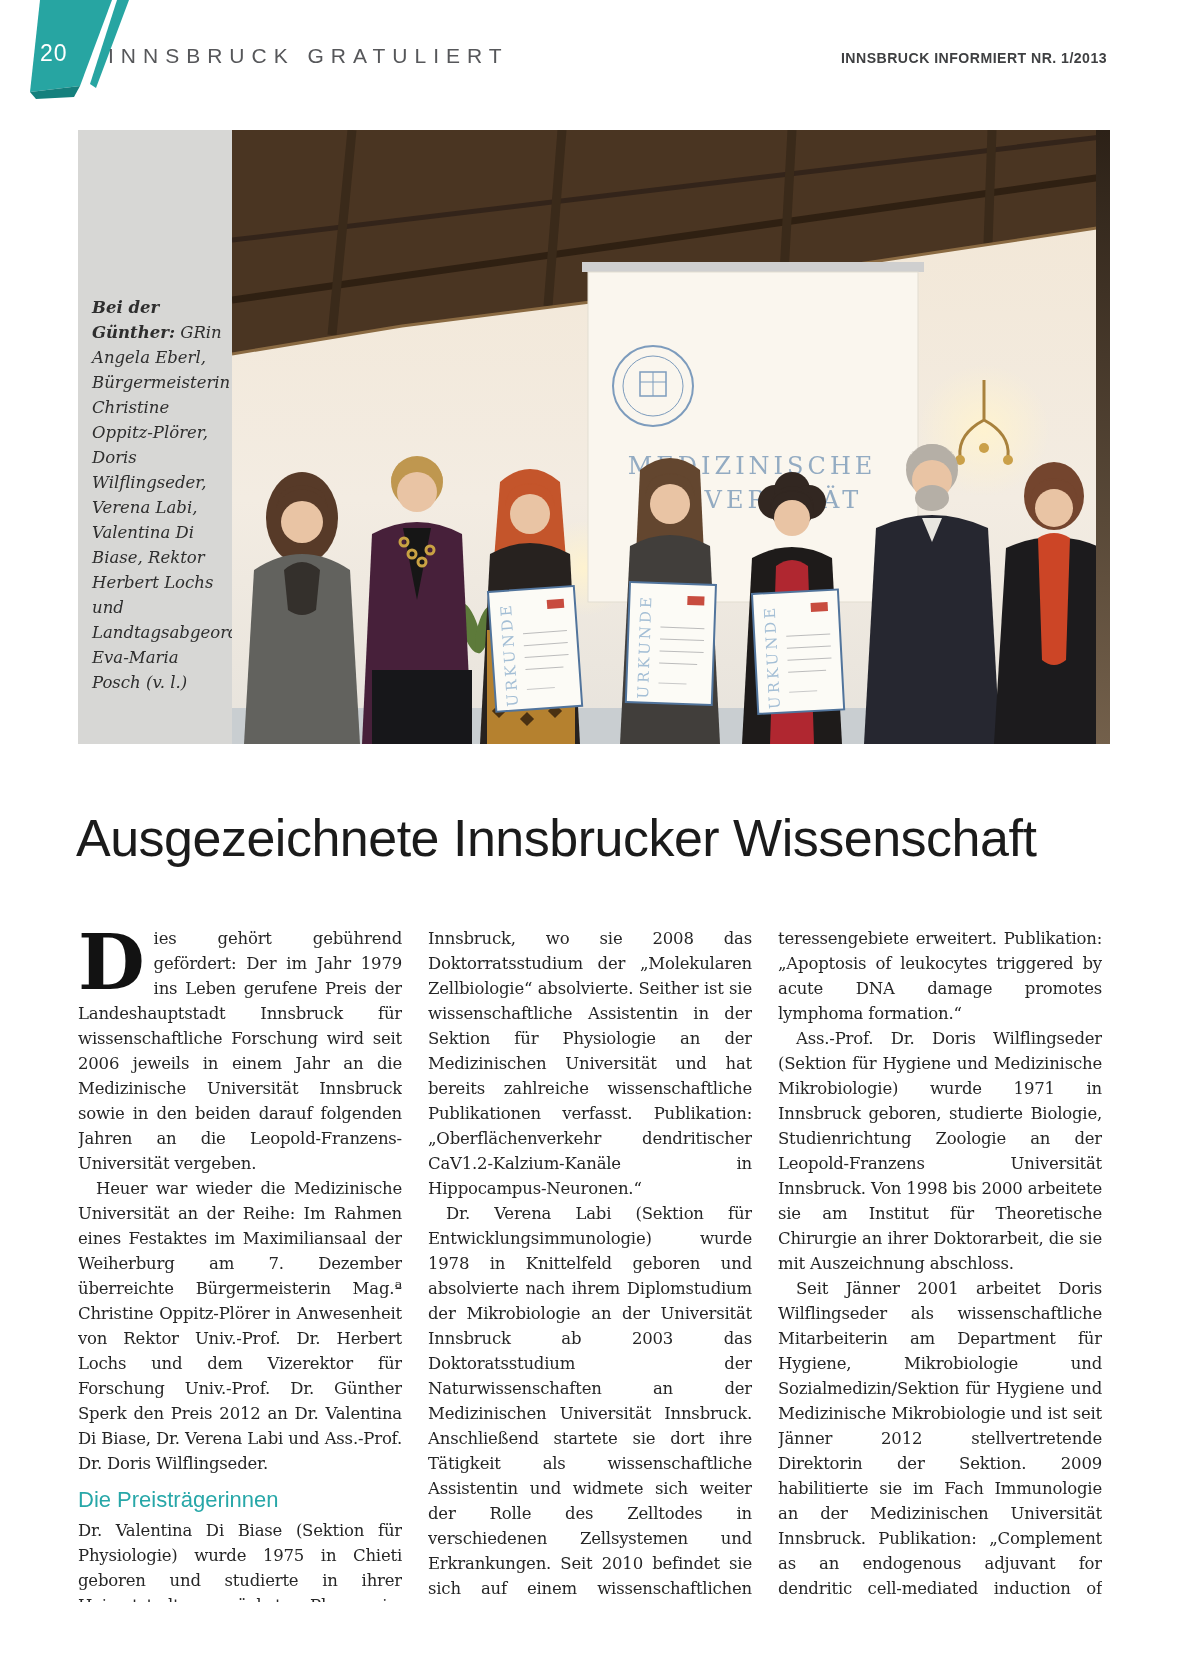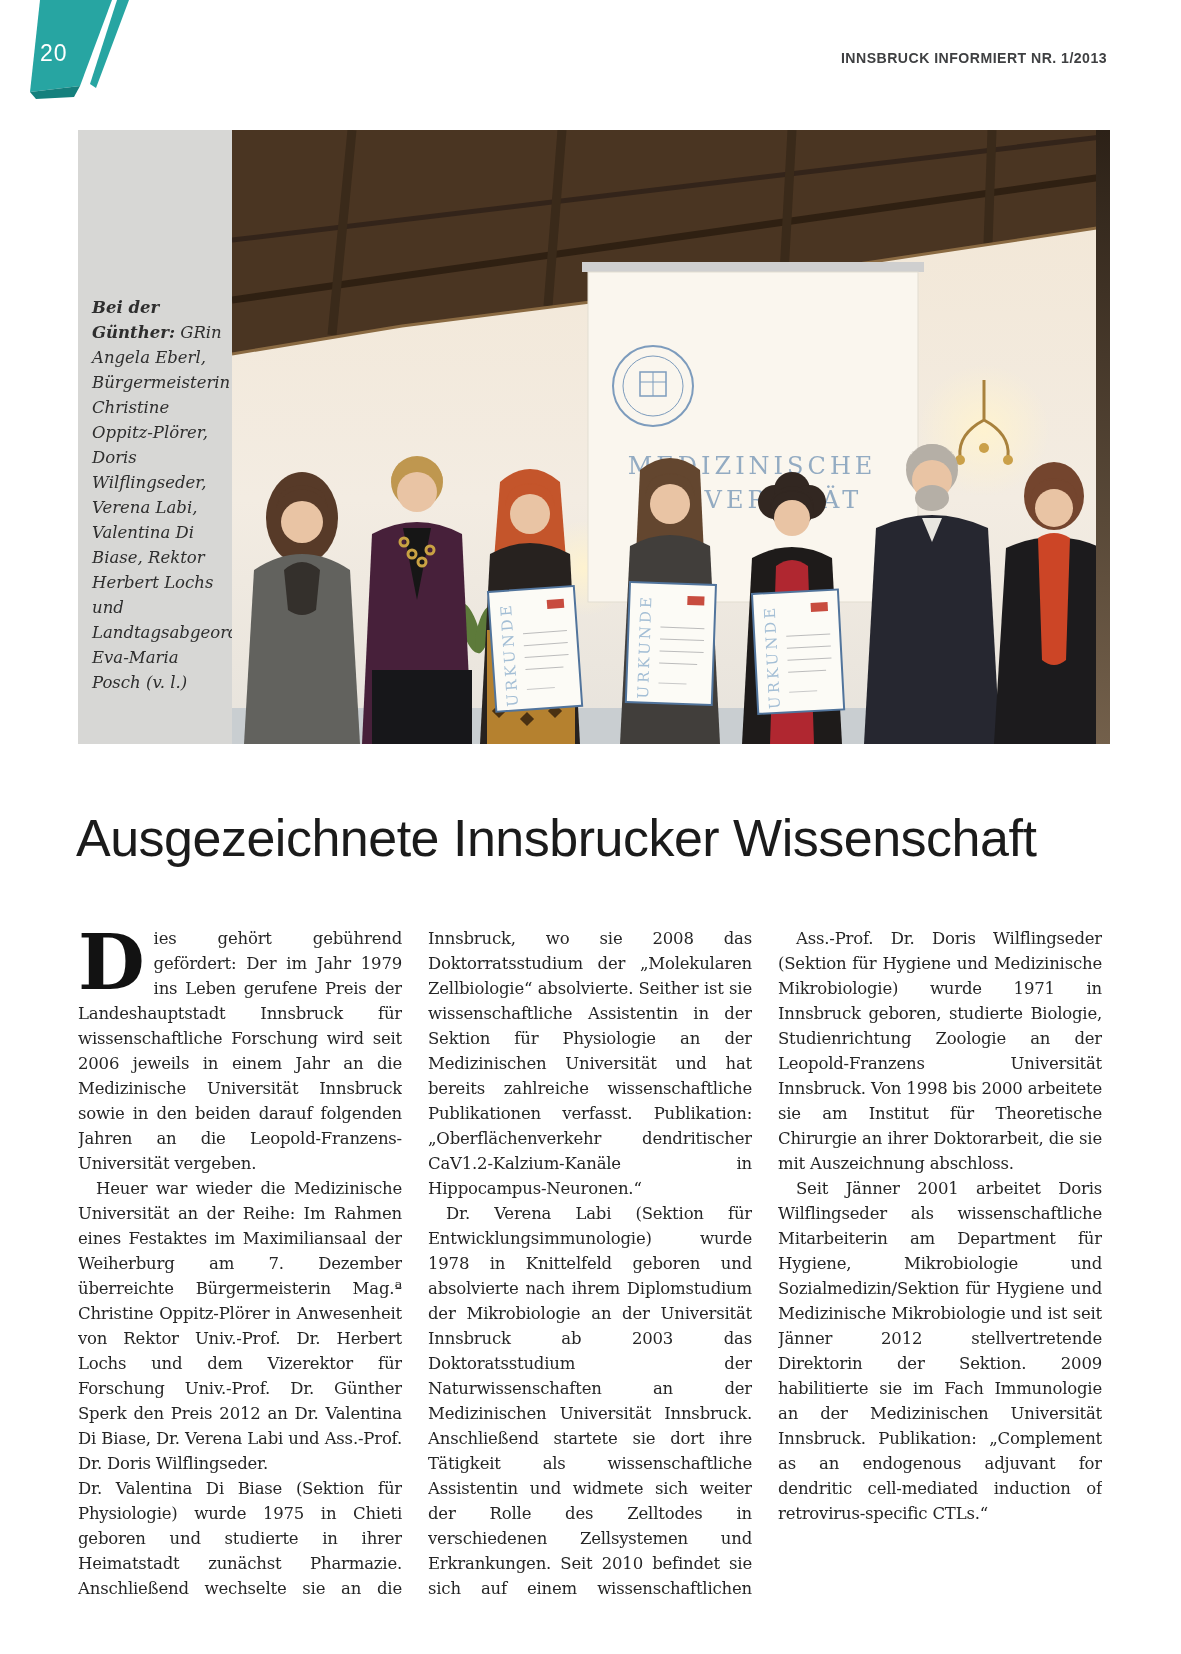--- a/index.html
+++ b/index.html
@@ -35,20 +35,21 @@
 <body>
 
 <div class="page">
 
   <svg class="ribbon" width="132" height="104" viewBox="0 0 132 104">
     <polygon points="24,0 96,0 64,86 14,92" fill="#27a5a2"></polygon>
     <polygon points="14,92 64,86 58,97 20,99" fill="#15807d"></polygon>
     <polygon points="101,0 113,0 80,88 74,84" fill="#27a5a2"></polygon>
   </svg>
   <div class="pagenum">20</div>
+  <div class="section-title">INNSBRUCK GRATULIERT</div>
   <div class="issue">INNSBRUCK INFORMIERT NR. 1/2013</div>
 
   <div class="photo-block">
     <div class="caption-box">
       <div class="caption-text">
         <span class="caption-lead">Bei der Günther:</span>
         <span>GRin Angela Eberl, Bürgermeisterin Christine Oppitz-Plörer, Doris Wilflingseder, Verena Labi, Valentina Di Biase, Rektor Herbert Lochs und Landtagsabgeordnete Eva-Maria Posch (v. l.)</span>
       </div>
     </div>
     <svg class="photo" width="878" height="614" viewBox="0 0 878 614">
@@ -205,25 +206,27 @@
       <rect x="864" y="0" width="14" height="614" fill="url(#edgeGrad)"></rect>
     </svg>
   </div>
 
   <h1 class="headline">Ausgezeichnete Innsbrucker Wissenschaft</h1>
 
   <div class="columns">
     <div class="col">
       <p><span class="dropcap">D</span><span>ies gehört gebührend gefördert: Der im Jahr 1979 ins Leben gerufene Preis der Landeshauptstadt Innsbruck für wissenschaftliche Forschung wird seit 2006 jeweils in einem Jahr an die Medizinische Universität Innsbruck sowie in den beiden darauf folgenden Jahren an die Leopold-Franzens-Universität vergeben.</span></p>
       <p class="indent">Heuer war wieder die Medizinische Universität an der Reihe: Im Rahmen eines Festaktes im Maximiliansaal der Weiherburg am 7. Dezember überreichte Bürgermeisterin Mag.ª Christine Oppitz-Plörer in Anwesenheit von Rektor Univ.-Prof. Dr. Herbert Lochs und dem Vizerektor für Forschung Univ.-Prof. Dr. Günther Sperk den Preis 2012 an Dr. Valentina Di Biase, Dr. Verena Labi und Ass.-Prof. Dr. Doris Wilflingseder.</p>
+      <div class="subhead">Die Preisträgerinnen</div>
       <p>Dr. Valentina Di Biase (Sektion für Physiologie) wurde 1975 in Chieti geboren und studierte in ihrer Heimatstadt zunächst Pharmazie. Anschließend wechselte sie an die Medizinische Universität</p>
     </div>
     <div class="col">
       <p>Innsbruck, wo sie 2008 das Doktorratsstudium der „Molekularen Zellbiologie“ absolvierte. Seither ist sie wissenschaftliche Assistentin in der Sektion für Physiologie an der Medizinischen Universität und hat bereits zahlreiche wissenschaftliche Publikationen verfasst. Publikation: „Oberflächenverkehr dendritischer CaV1.2-Kalzium-Kanäle in Hippocampus-Neuronen.“</p>
       <p class="indent">Dr. Verena Labi (Sektion für Entwicklungsimmunologie) wurde 1978 in Knittelfeld geboren und absolvierte nach ihrem Diplomstudium der Mikrobiologie an der Universität Innsbruck ab 2003 das Doktoratsstudium der Naturwissenschaften an der Medizinischen Universität Innsbruck. Anschließend startete sie dort ihre Tätigkeit als wissenschaftliche Assistentin und widmete sich weiter der Rolle des Zelltodes in verschiedenen Zellsystemen und Erkrankungen. Seit 2010 befindet sie sich auf einem wissenschaftlichen Auslandsaufenthalt an der Harvard Medical School und am MDC Berlin in der Arbeitsgruppe von Prof. Klaus Rajewsky, wo sie ihre wissenschaftlichen In-</p>
     </div>
     <div class="col">
+      <p>teressengebiete erweitert. Publikation: „Apoptosis of leukocytes triggered by acute DNA damage promotes lymphoma formation.“</p>
       <p class="indent">Ass.-Prof. Dr. Doris Wilflingseder (Sektion für Hygiene und Medizinische Mikrobiologie) wurde 1971 in Innsbruck geboren, studierte Biologie, Studienrichtung Zoologie an der Leopold-Franzens Universität Innsbruck. Von 1998 bis 2000 arbeitete sie am Institut für Theoretische Chirurgie an ihrer Doktorarbeit, die sie mit Auszeichnung abschloss.</p>
       <p class="indent lastp"><span>Seit Jänner 2001 arbeitet Doris Wilflingseder als wissenschaftliche Mitarbeiterin am Department für Hygiene, Mikrobiologie und Sozialmedizin/Sektion für Hygiene und Medizinische Mikrobiologie und ist seit Jänner 2012 stellvertretende Direktorin der Sektion. 2009 habilitierte sie im Fach Immunologie an der Medizinischen Universität Innsbruck. Publikation: „Complement as an endogenous adjuvant for dendritic cell-mediated induction of retrovirus-specific CTLs.“</span></p>
     </div>
   </div>
 
 </div>
 
 </body></html>

